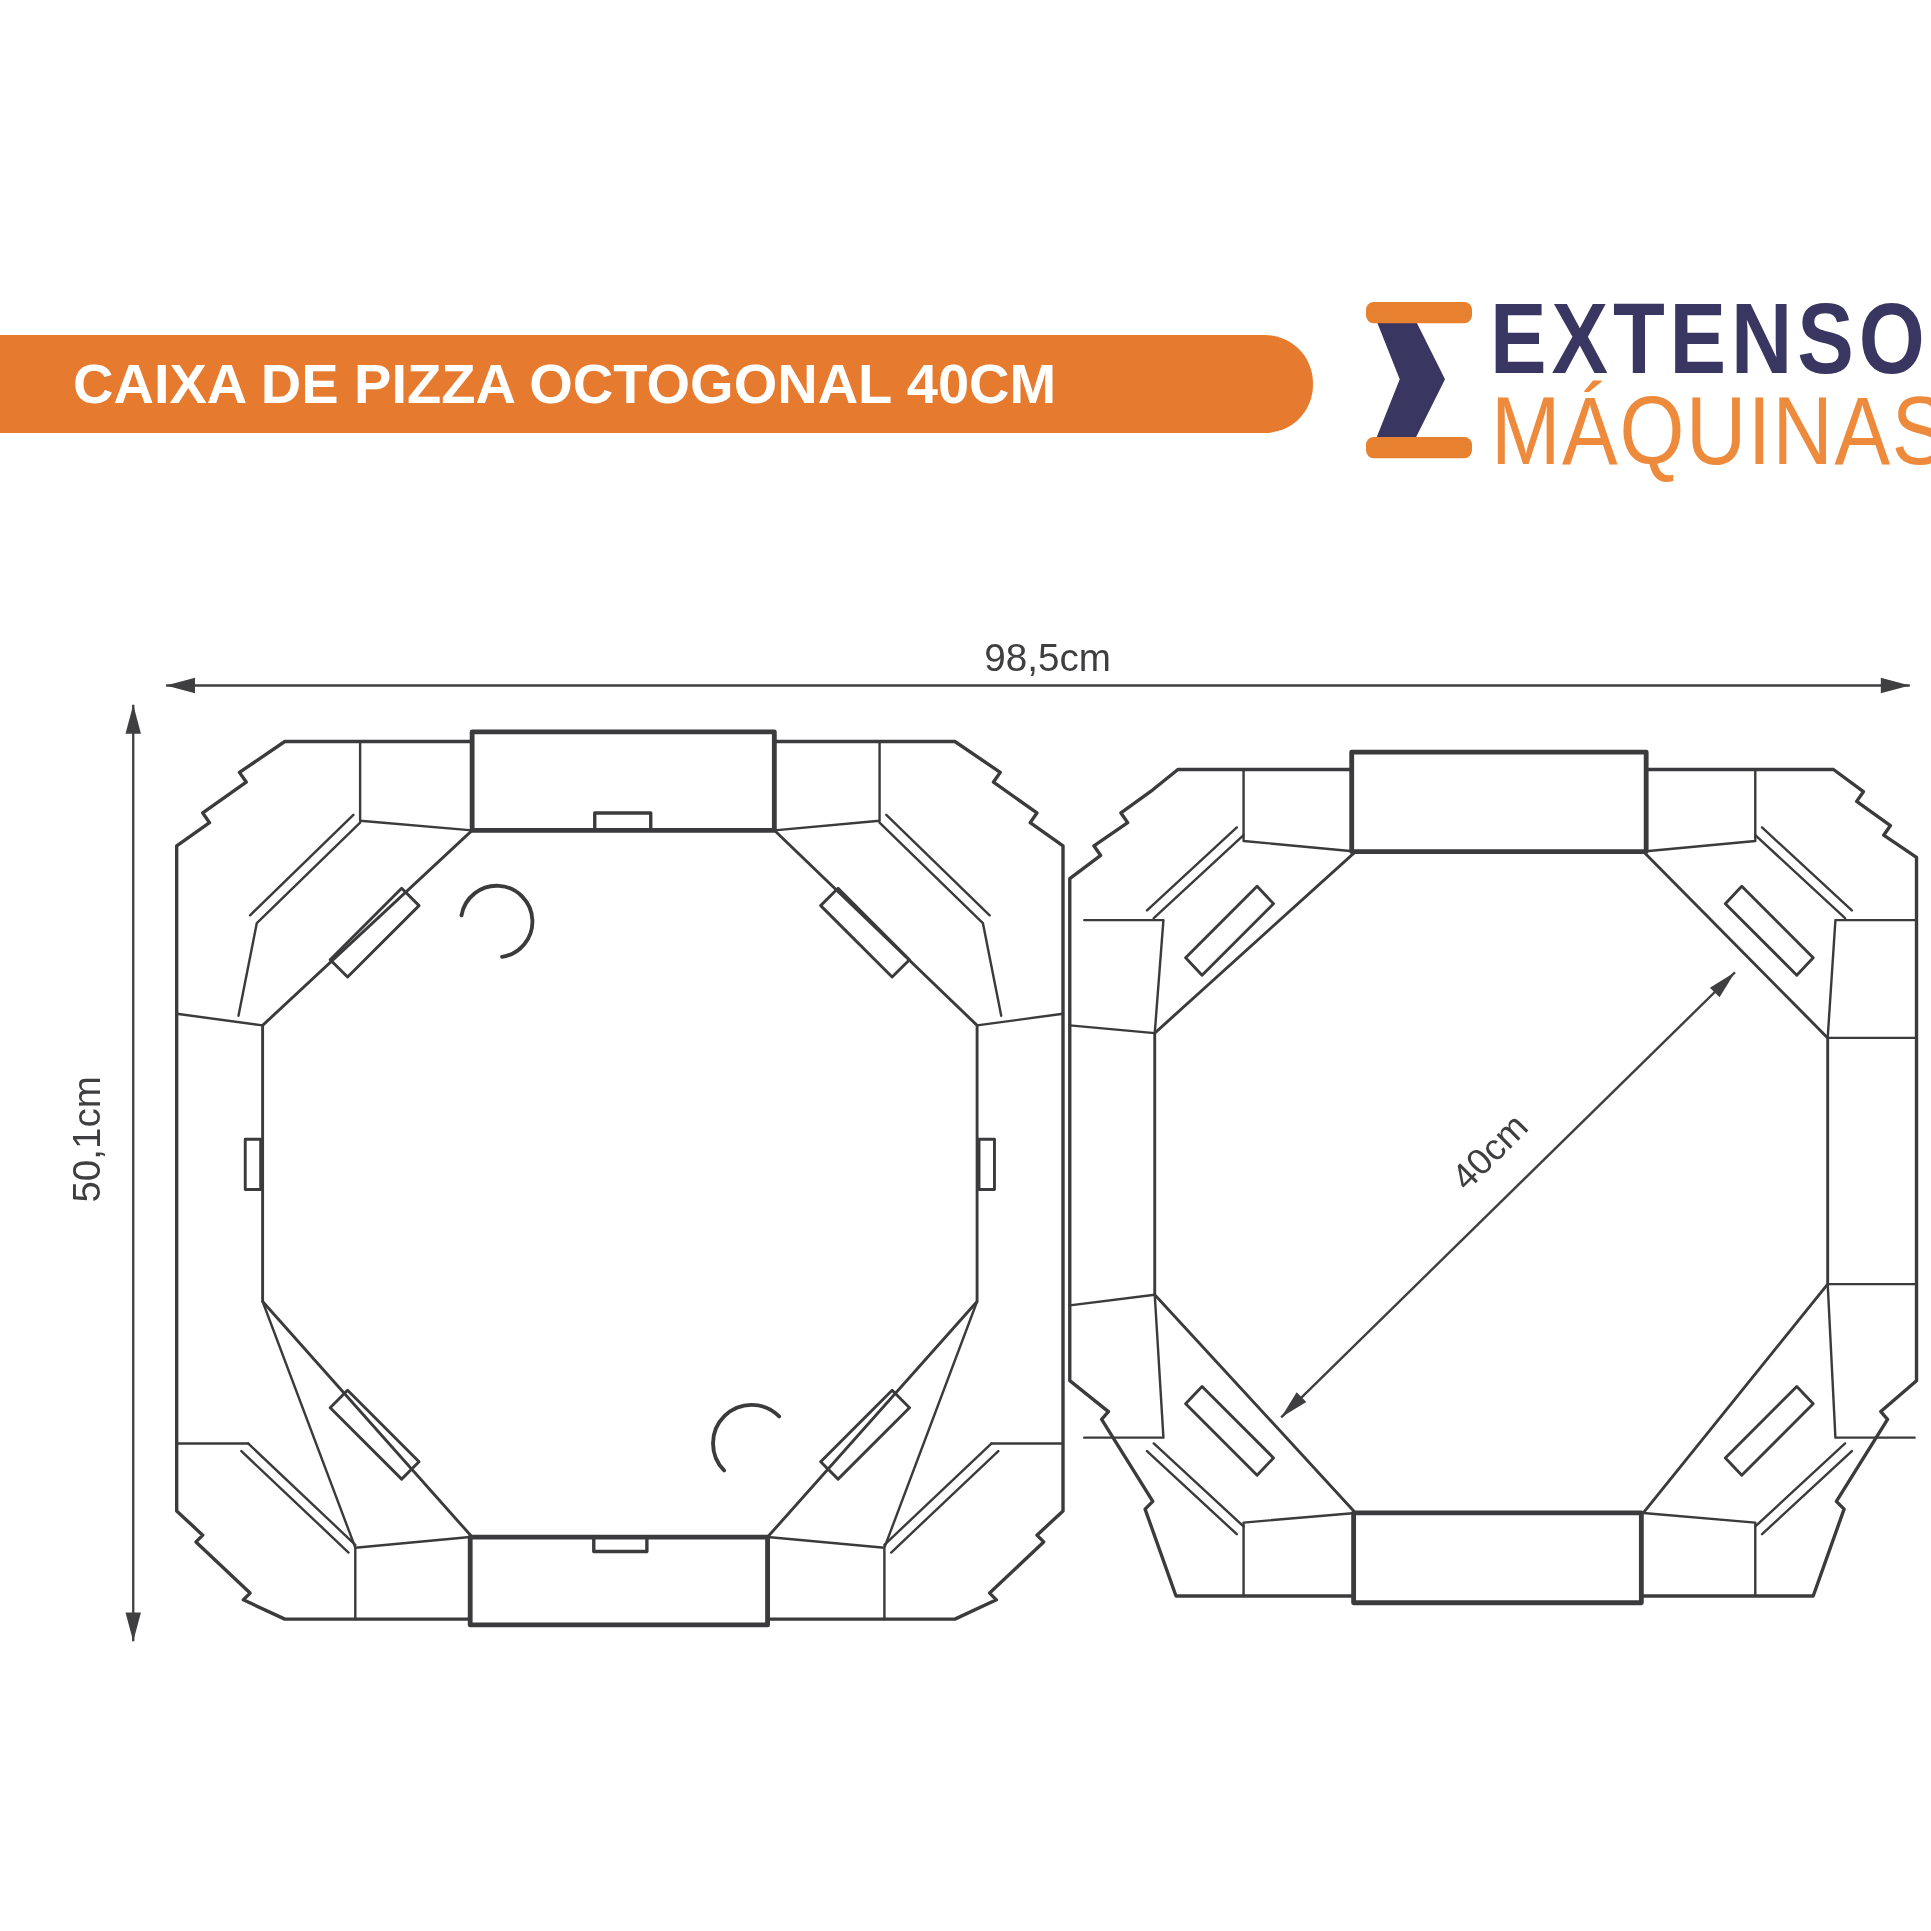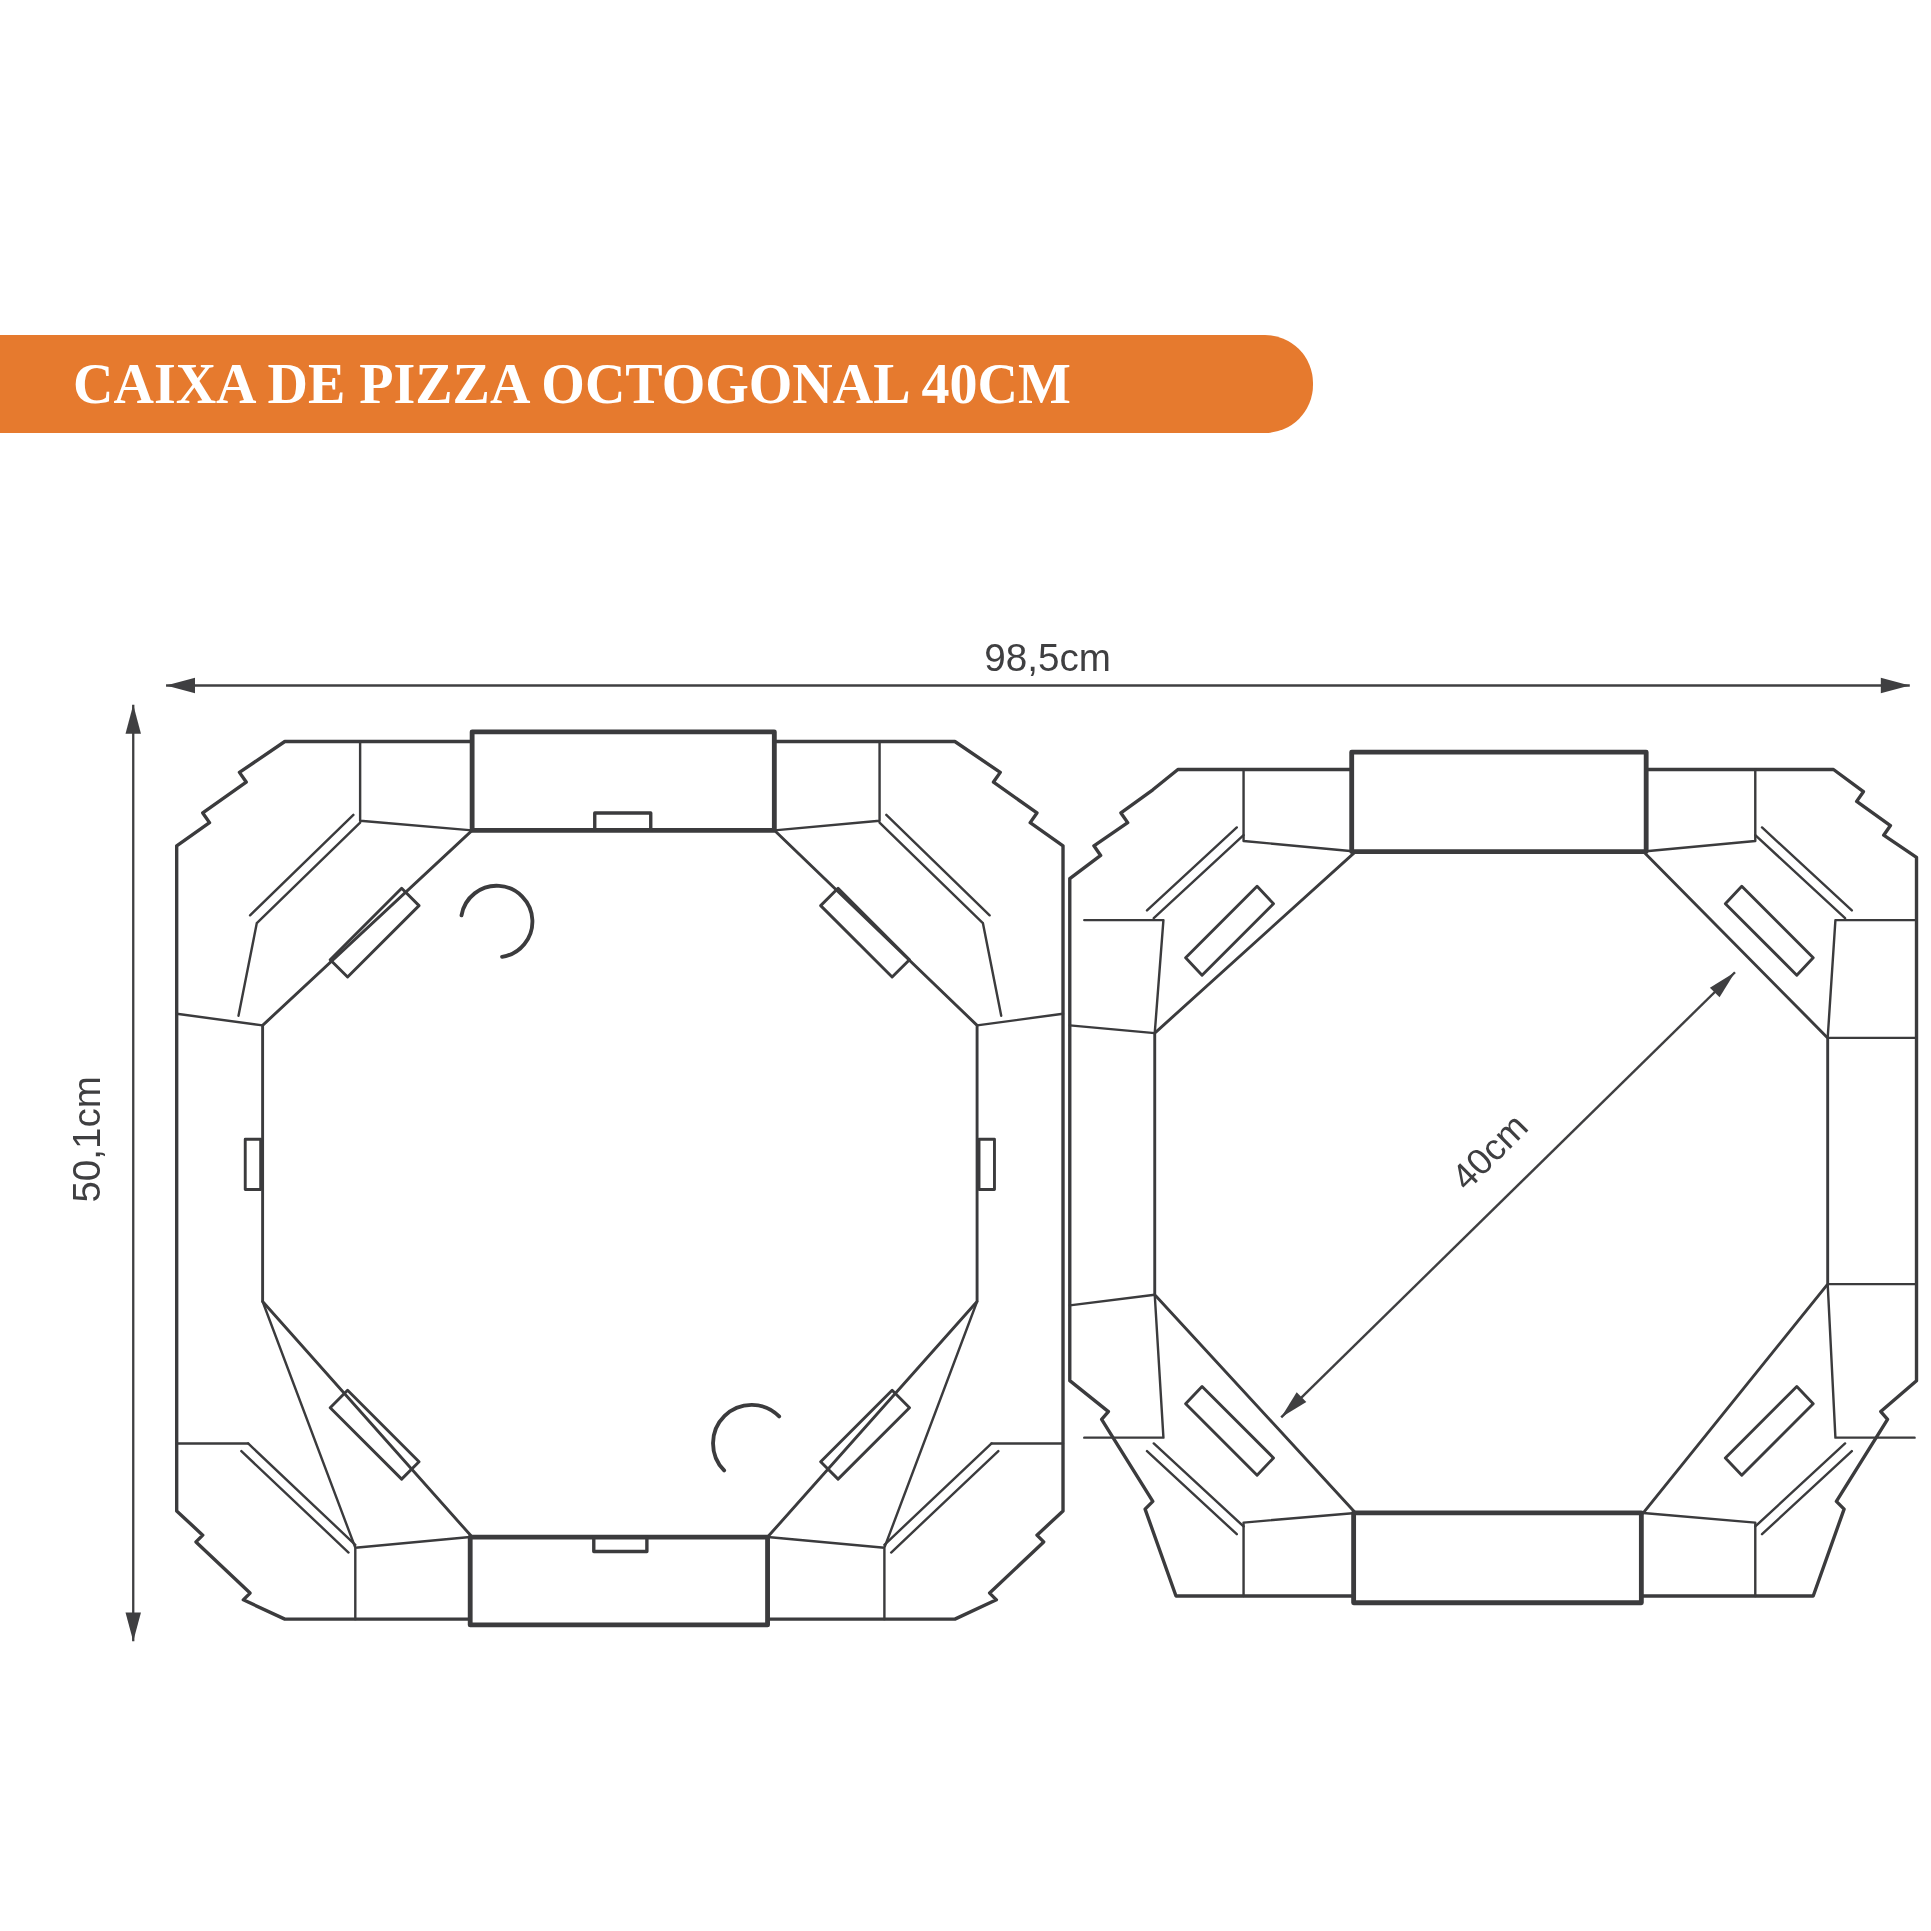--- a/index.html
+++ b/index.html
@@ -6,21 +6,21 @@
   body{
     width:1931px;height:1931px;background:#ffffff;
     font-family:"Liberation Sans","DejaVu Sans",sans-serif;
     position:relative;overflow:hidden;
   }
   .screen{position:absolute;inset:0;background:#ffffff;}
 
   
   .banner{
     position:absolute;left:0;top:335px;width:1313px;height:98px;
-    background:#E67A2E;border-radius:0 48px 48px 0;font-family:Liberation Serif, serif;
+    background:#E67A2E;border-radius:0 48px 48px 0;
   }
   .banner h1{
     margin:0;padding:0 0 0 73px;
     line-height:98px;font-size:56px;font-weight:bold;
     color:#ffffff;letter-spacing:0px;white-space:nowrap;
   }
 
   
   .logo{position:absolute;left:1366px;top:294px;width:560px;height:188px;}
   .logo .sigma{position:absolute;left:0;top:7.7px;}
@@ -43,20 +43,29 @@
 </style>
 </head>
 <body>
 
 <div class="screen">
 
   <div class="banner">
     <h1>CAIXA DE PIZZA OCTOGONAL 40CM</h1>
   </div>
 
+  <div class="logo">
+    <svg class="sigma" width="106" height="164" viewBox="0 0 110 170">
+      <polygon points="8,12 48,12 82,80 48,148 8,148 35,80" fill="#3A3662"></polygon>
+      <rect x="0" y="0" width="110" height="22" rx="8" fill="#E8812F"></rect>
+      <rect x="0" y="140" width="110" height="22" rx="8" fill="#E8812F"></rect>
+    </svg>
+    <span class="l1">EXTENSO</span>
+    <span class="l2">MÁQUINAS</span>
+  </div>
 
   <svg class="drawing" viewBox="0 0 2000 2000">
 
     <g stroke="#3F3F41" fill="none" stroke-width="2.4">
       <line x1="172" y1="710" x2="1978" y2="710"></line>
       <polygon points="172,710 202,702 202,718" fill="#3F3F41" stroke="none"></polygon>
       <polygon points="1978,710 1948,702 1948,718" fill="#3F3F41" stroke="none"></polygon>
       <text class="dim-text" x="1085" y="695" text-anchor="middle" stroke="none">98,5cm</text>
     </g>
 

